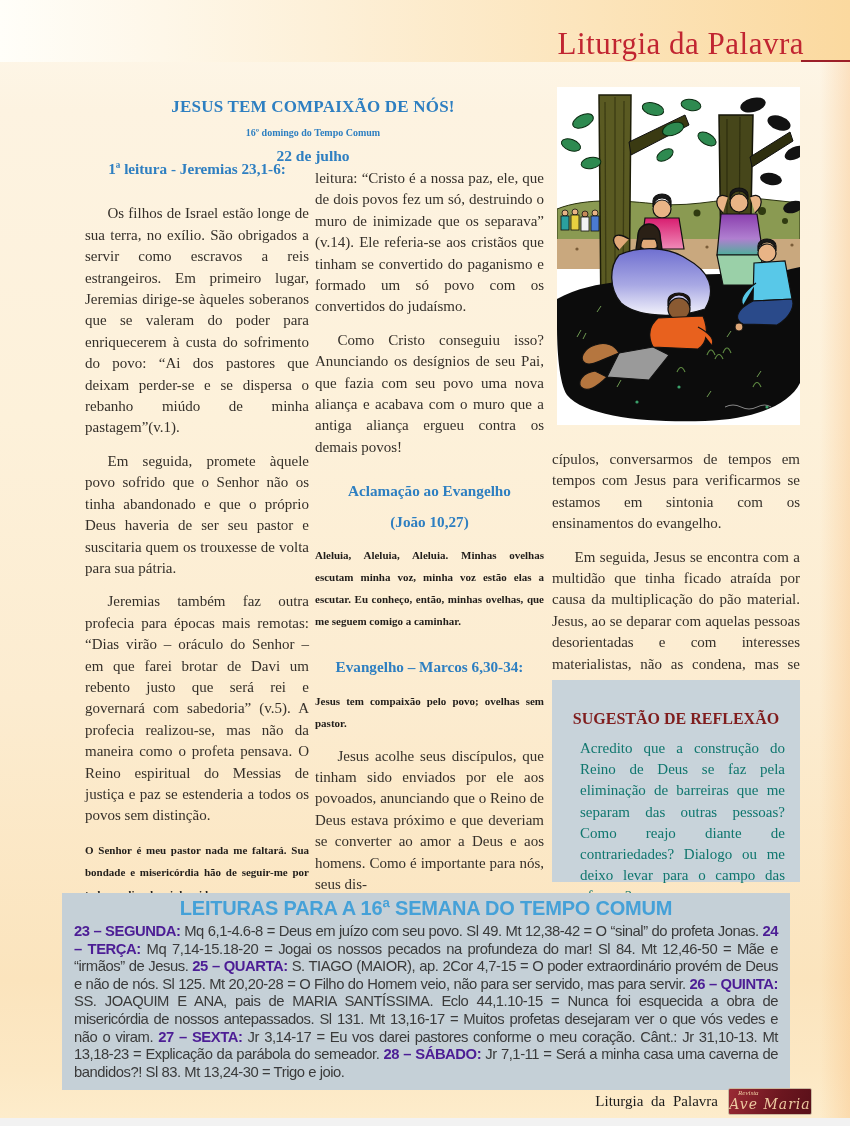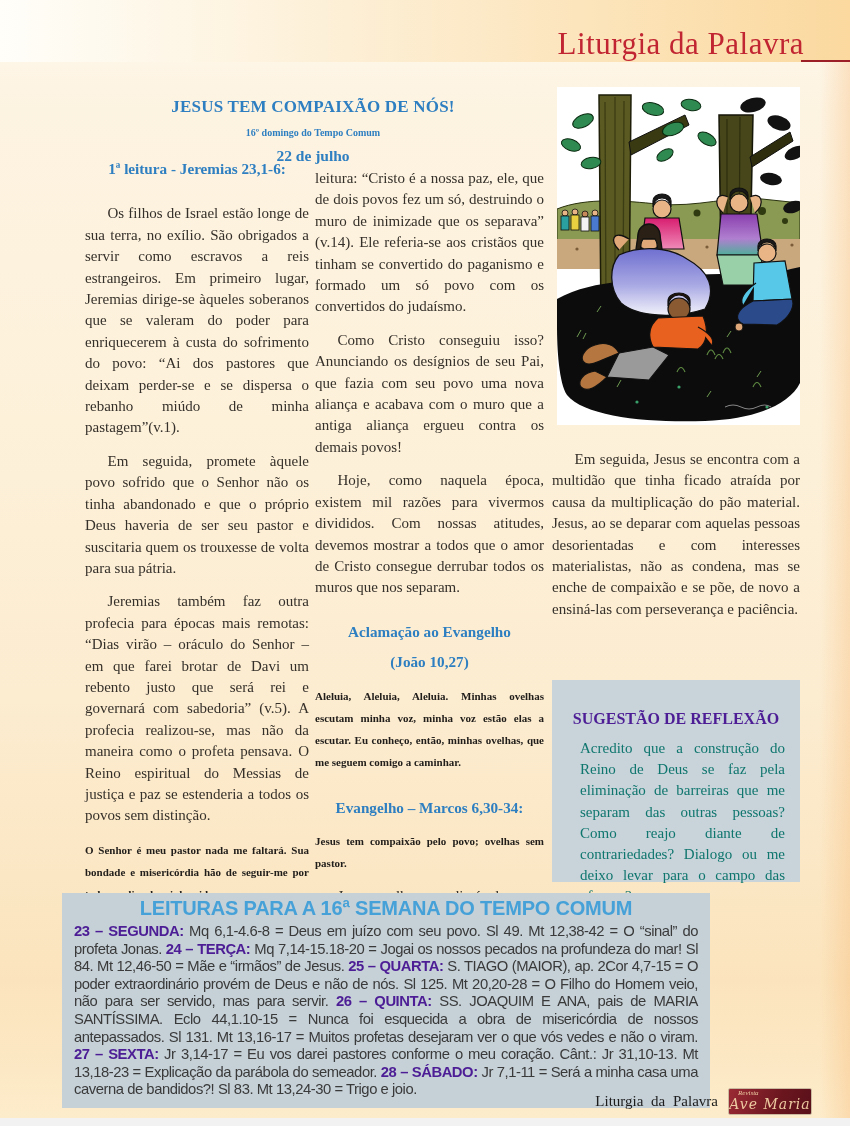--- a/index.html
+++ b/index.html
@@ -42,25 +42,25 @@
   .accl-h2{margin-bottom:10px;}
   .gosp-head{margin-top:24px;margin-bottom:9px;}
   .gosp-p{margin-top:28px;}
 
   .illustration{position:absolute;left:557px;top:87px;width:243px;height:338px;background:#fff;}
 
   .reflection{
     position:absolute;left:552px;top:680px;width:248px;height:202px;box-sizing:border-box;
     background:#c8d3da;padding:30px 15px 0 15px;
   }
-  .reflection .rf-title{text-align:center;color:#4c1d95;font-weight:bold;font-size:16px;margin:0;}
+  .reflection .rf-title{text-align:center;color:#7f1d1d;font-weight:bold;font-size:16px;margin:0;}
   .reflection .rf-text{margin:10px 0 0 13px;font-size:15px;line-height:21.2px;text-align:justify;color:#0f766e;}
 
   .weekly{
-    position:absolute;left:62px;top:893px;width:648px;box-sizing:border-box;
+    position:absolute;left:62px;top:893px;width:728px;box-sizing:border-box;
     background:#c5d0d7;padding:4px 12px 9px 12px;
     font-family:"Liberation Sans",sans-serif;
   }
   .wk-title{margin:0;text-align:center;color:#45a1d8;font-weight:bold;font-size:20px;letter-spacing:-.2px;}
   .wk-text{margin:3px 0 0 0;font-size:14.8px;line-height:17.6px;text-align:justify;color:#3a3a3a;letter-spacing:-.45px;}
   .wk-text .day{color:#4c1d95;font-weight:bold;}
 
   .footer{position:absolute;top:1088px;left:0;width:812px;display:flex;justify-content:flex-end;align-items:center;gap:10px;}
   .footer-label{font-size:15px;color:#1c1c1c;word-spacing:4px;}
   .logo{
@@ -92,21 +92,20 @@
     <p>Em seguida, promete àquele povo sofrido que o Senhor não os tinha abandonado e que o próprio Deus haveria de ser seu pastor e suscitaria quem os trouxesse de volta para sua pátria.</p>
     <p>Jeremias também faz outra profecia para épocas mais remotas: “Dias virão – oráculo do Senhor – em que farei brotar de Davi um rebento justo que será rei e governará com sabedoria” (v.5). A profecia realizou-se, mas não da maneira como o profeta pensava. O Reino espiritual do Messias de justiça e paz se estenderia a todos os povos sem distinção.</p>
     <p class="bold-center noindent">O Senhor é meu pastor nada me faltará. Sua bondade e misericórdia hão de seguir-me por todos os dias de minha vida.</p>
     <div class="sec-head sr-head">2ª leitura – Efésios 2,13-18:</div>
     <p>São Paulo escreve sobre o mesmo tema com o qual encerramos a primeira</p>
   </div>
 
   <div class="col col2">
     <p class="noindent">leitura: “Cristo é a nossa paz, ele, que de dois povos fez um só, destruindo o muro de inimizade que os separava” (v.14). Ele referia-se aos cristãos que tinham se convertido do paganismo e formado um só povo com os convertidos do judaísmo.</p>
     <p>Como Cristo conseguiu isso? Anunciando os desígnios de seu Pai, que fazia com seu povo uma nova aliança e acabava com o muro que a antiga aliança ergueu contra os demais povos!</p>
-    <p>Hoje, como naquela época, existem mil razões para vivermos divididos. Com nossas atitudes, devemos mostrar a todos que o amor de Cristo consegue derrubar todos os muros que nos separam.</p>
     <div class="sec-head accl-h1">Aclamação ao Evangelho</div>
     <div class="sec-head accl-h2">(João 10,27)</div>
     <p class="bold-center noindent">Aleluia, Aleluia, Aleluia. Minhas ovelhas escutam minha voz, minha voz estão elas a escutar. Eu conheço, então, minhas ovelhas, que me seguem comigo a caminhar.</p>
     <div class="sec-head gosp-head">Evangelho – Marcos 6,30-34:</div>
     <p class="bold-center noindent">Jesus tem compaixão pelo povo; ovelhas sem pastor.</p>
     <p class="gosp-p">Jesus acolhe seus discípulos, que tinham sido enviados por ele aos povoados, anunciando que o Reino de Deus estava próximo e que deveriam se converter ao amor a Deus e aos homens. Como é importante para nós, seus dis-</p>
   </div>
 
   <div class="illustration">
     <svg width="243" height="338" viewBox="0 0 243 338" xmlns="http://www.w3.org/2000/svg">
@@ -236,20 +235,21 @@
       <g stroke="#5f8a42" stroke-width="1.2" fill="none">
         <path d="M150,268 q4,-10 8,0 M158,272 q4,-9 8,0 M166,266 q4,-10 8,0"></path>
         <path d="M120,285 q4,-9 8,0 M196,300 q4,-9 8,0"></path>
       </g>
 
       <path d="M168,320 q8,-4 16,0 q8,4 16,0 q8,-4 14,0" stroke="#888" stroke-width="1" fill="none"></path>
     </svg>
   </div>
 
   <div class="col col3">
+    <p class="noindent">cípulos, conversarmos de tempos em tempos com Jesus para verificarmos se estamos em sintonia com os ensinamentos do evangelho.</p>
     <p>Em seguida, Jesus se encontra com a multidão que tinha ficado atraída por causa da multiplicação do pão material. Jesus, ao se deparar com aquelas pessoas desorientadas e com interesses materialistas, não as condena, mas se enche de compaixão e se põe, de novo a ensiná-las com perseverança e paciência.</p>
   </div>
 
   <div class="reflection">
     <div class="rf-title">SUGESTÃO DE REFLEXÃO</div>
     <p class="rf-text">Acredito que a construção do Reino de Deus se faz pela eliminação de barreiras que me separam das outras pessoas? Como reajo diante de contrariedades? Dialogo ou me deixo levar para o campo das ofensas?</p>
   </div>
 
   <div class="weekly">
     <h3 class="wk-title">LEITURAS PARA A 16ª SEMANA DO TEMPO COMUM</h3>

